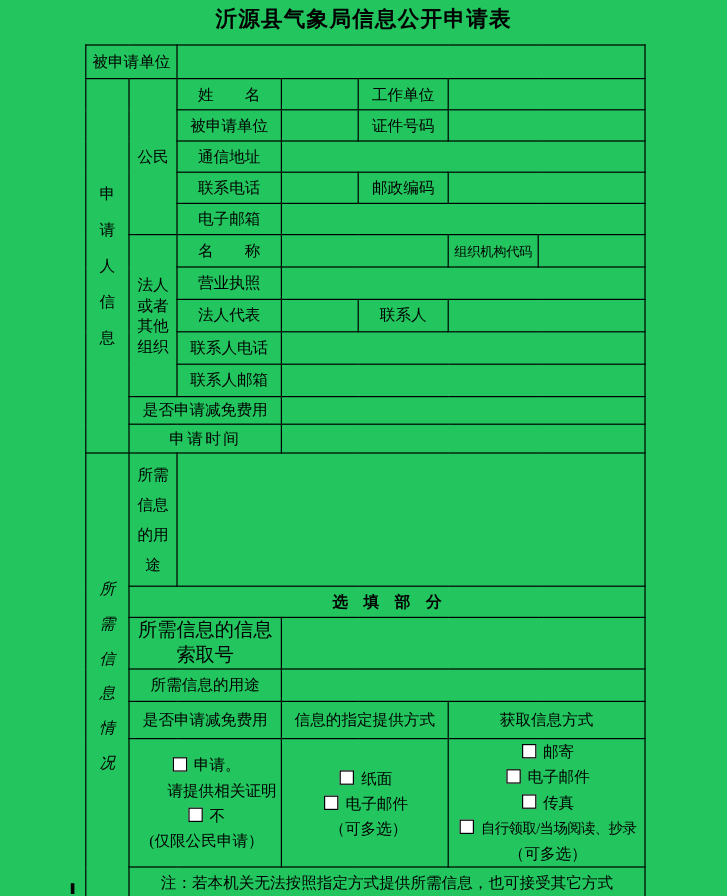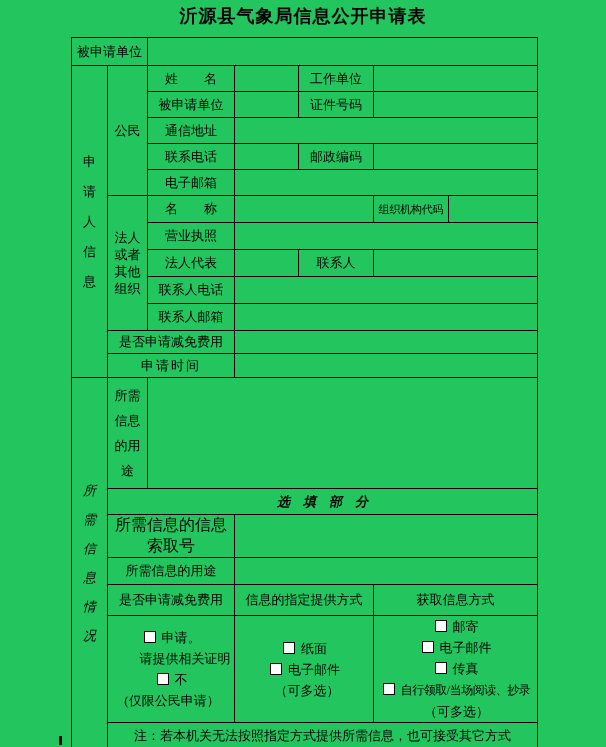--- a/index.html
+++ b/index.html
@@ -21,21 +21,21 @@
     vertical-align:middle; overflow:hidden;
   }
   
   .rh28{height:28px}.rh26{height:26px}.rh27{height:27px}.rh23{height:23px}
   .rh24{height:24px}.rh111{height:111px}.rh31{height:31px}.rh109{height:85px}
   
   .v1 { width:15px; margin:0 auto; line-height:30px; word-break:break-all; }
   .v2 { width:28px; margin:0 auto; line-height:17px; word-break:break-all; }
   .v3 { width:28px; margin:0 auto; line-height:25px; word-break:break-all; }
   .v4 { width:15px; margin:0 auto; line-height:29px; word-break:break-all;font-style:italic; }
-  .bold { font-weight:bold;font-style:italic; }
+  .bold { font-weight:bold; }
   .small { font-size:11px; letter-spacing:-0.2px; }
   .mid { font-size:16px; padding:0 1px; }
   .ls2 { letter-spacing:2px; }
   
   .cbcell { text-align:left; vertical-align:top; padding:6px 4px 0 4px; }
   .opt { line-height:21px; white-space:nowrap; }
   .ind28 { padding-left:28px; }
   .ind6 { padding-left:6px; }
   .ind2 { padding-left:2px; }
   .tight { font-size:12px; letter-spacing:-0.5px; }

